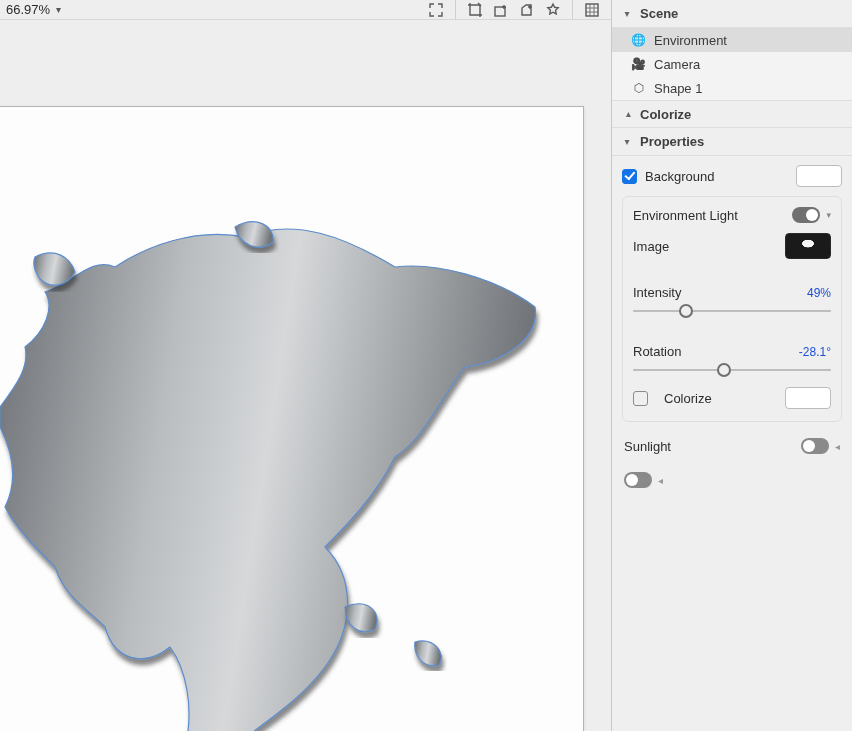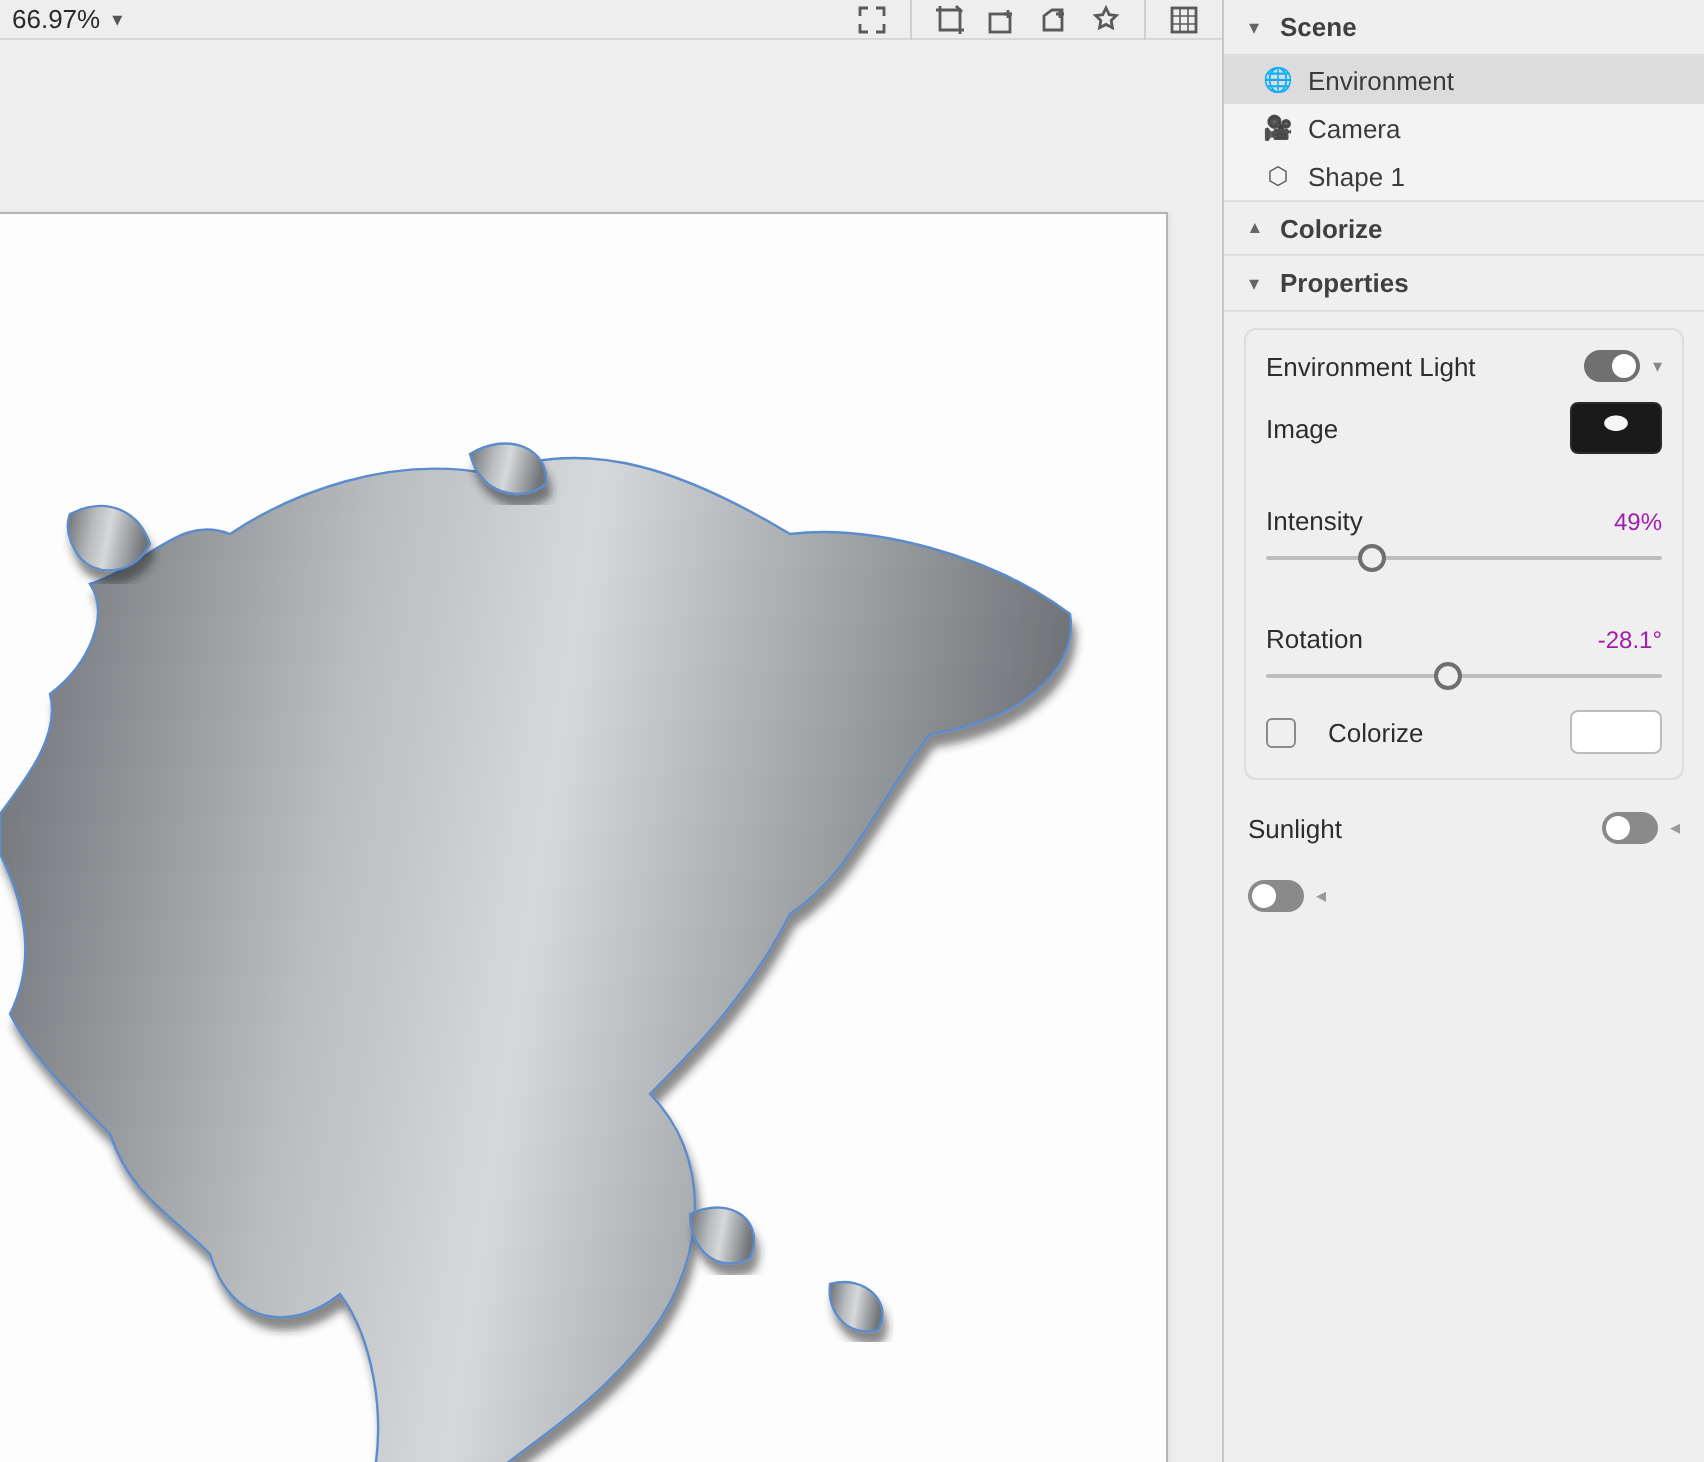--- a/index.html
+++ b/index.html
@@ -42,21 +42,21 @@
   .row .lab { flex: 1; }
   .swatch { width: 46px; height: 22px; border: 1px solid #bcbcbc; border-radius: 4px; background: #ffffff; cursor: pointer; }
   .checkbox { width: 15px; height: 15px; border: 1.5px solid #1473e6; border-radius: 3px; margin-right: 8px; display: inline-flex; align-items: center; justify-content: center; cursor: pointer; }
   .checkbox.checked { background: #1473e6; }
   .checkbox.checked::after { content: ""; width: 4px; height: 8px; border: solid #fff; border-width: 0 2px 2px 0; transform: rotate(40deg) translate(-1px,-1px); }
   .checkbox.empty { border-color: #8a8a8a; background: transparent; }
 
   .card { border: 1px solid #dddddd; border-radius: 6px; padding: 10px 10px 12px; background: #efefef; display: flex; flex-direction: column; gap: 10px; }
   .cardrow { display: flex; align-items: center; }
   .cardrow .lab { flex: 1; }
-  .val { color: #a21caf; font-size: 12px; }
+  .val { color: #1d4ed8; font-size: 12px; }
 
   .toggle { width: 28px; height: 16px; border-radius: 8px; background: #8a8a8a; position: relative; cursor: pointer; }
   .toggle .knob { position: absolute; top: 2px; width: 12px; height: 12px; border-radius: 50%; background: #fff; transition: left .15s; }
   .toggle.on { background: #707070; }
   .toggle.on .knob { left: 14px; }
   .toggle.off .knob { left: 2px; }
   .toggle-drop { margin-left: 6px; font-size: 9px; color: #888; cursor: pointer; }
 
   .thumb { width: 46px; height: 26px; border-radius: 4px; background: radial-gradient(ellipse at 50% 40%, #f5f5f5 18%, #1a1a1a 20% 100%); border: 1px solid #2a2a2a; cursor: pointer; }
 
@@ -177,20 +177,25 @@
       <span class="label">Colorize</span>
     </div>
 
     <div class="section-head">
       <span class="chevron">▾</span>
       <span class="label">Properties</span>
     </div>
 
     <div class="props">
 
+      <div class="row">
+        <span class="checkbox checked"></span>
+        <span class="lab">Background</span>
+        <span class="swatch"></span>
+      </div>
 
       <div class="card">
         <div class="cardrow">
           <span class="lab">Environment Light</span>
           <span class="toggle on">
               <span class="knob"></span>
             </span>
           <span class="toggle-drop">▾</span>
         </div>
         <div class="cardrow">

